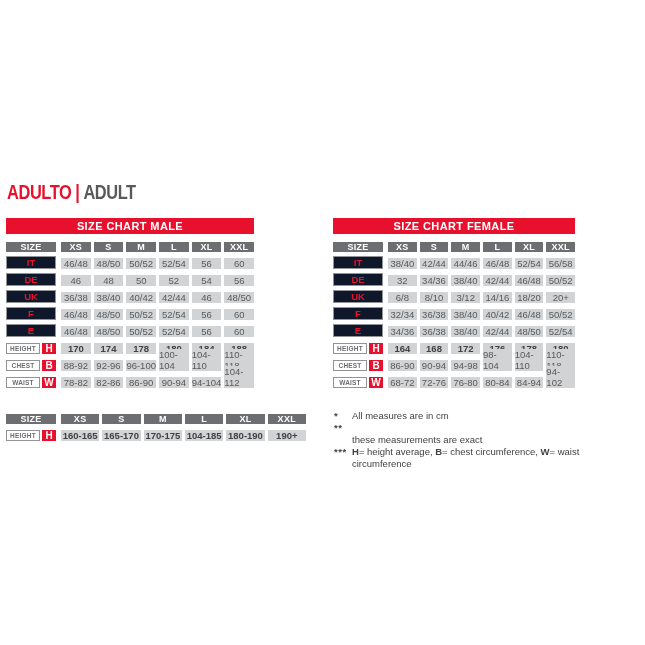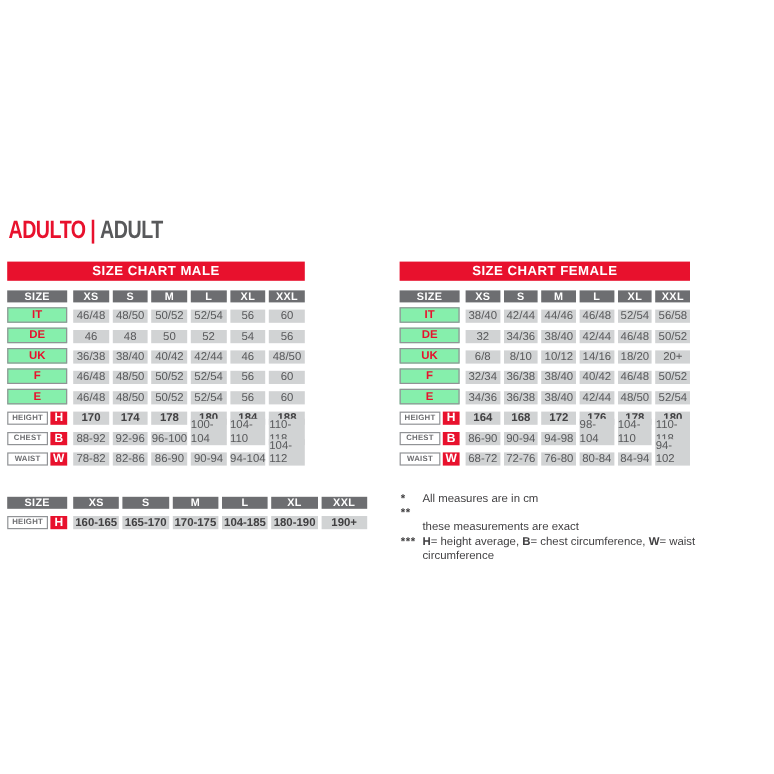--- a/index.html
+++ b/index.html
@@ -40,21 +40,21 @@
   .t-label{
     width:50px;flex:none;margin-right:2px;display:flex;align-items:center;justify-content:center;
   }
   .hdr .t-label{background:var(--hdr-gray);color:#fff;font-weight:bold;font-size:9px;letter-spacing:0.3px;}
   .cell{
     flex:1;display:flex;align-items:center;justify-content:center;
     background:var(--cell-gray);color:var(--cell-text);font-size:9.5px;
   }
   .hdr .cell{background:var(--hdr-gray);color:#fff;font-weight:bold;font-size:9px;letter-spacing:0.3px;}
   .row-label{
-    border:1px solid var(--border-gray);background:#86efac;color:var(--red);
+    border:1px solid var(--border-gray);background:#0f172a;color:var(--red);
     font-weight:bold;font-size:9.5px;
   }
   .meas{margin-top:2px;}
   .meas-label{width:50px;flex:none;margin-right:2px;display:flex;gap:2px;}
   .meas-name{
     flex:1;border:1px solid var(--border-gray);color:var(--hdr-gray);font-weight:bold;
     font-size:6.5px;letter-spacing:0.2px;display:flex;align-items:center;justify-content:center;background:#fff;
   }
   .meas-letter{
     width:14px;flex:none;background:var(--red);color:#fff;font-weight:bold;font-size:10px;
@@ -197,21 +197,21 @@
       <div class="cell">34/36</div>
       <div class="cell">38/40</div>
       <div class="cell">42/44</div>
       <div class="cell">46/48</div>
       <div class="cell">50/52</div>
     </div>
     <div class="t-row">
       <div class="t-label row-label">UK</div>
       <div class="cell">6/8</div>
       <div class="cell">8/10</div>
-      <div class="cell">10/12</div>
+      <div class="cell">3/12</div>
       <div class="cell">14/16</div>
       <div class="cell">18/20</div>
       <div class="cell">20+</div>
     </div>
     <div class="t-row">
       <div class="t-label row-label">F</div>
       <div class="cell">32/34</div>
       <div class="cell">36/38</div>
       <div class="cell">38/40</div>
       <div class="cell">40/42</div>

